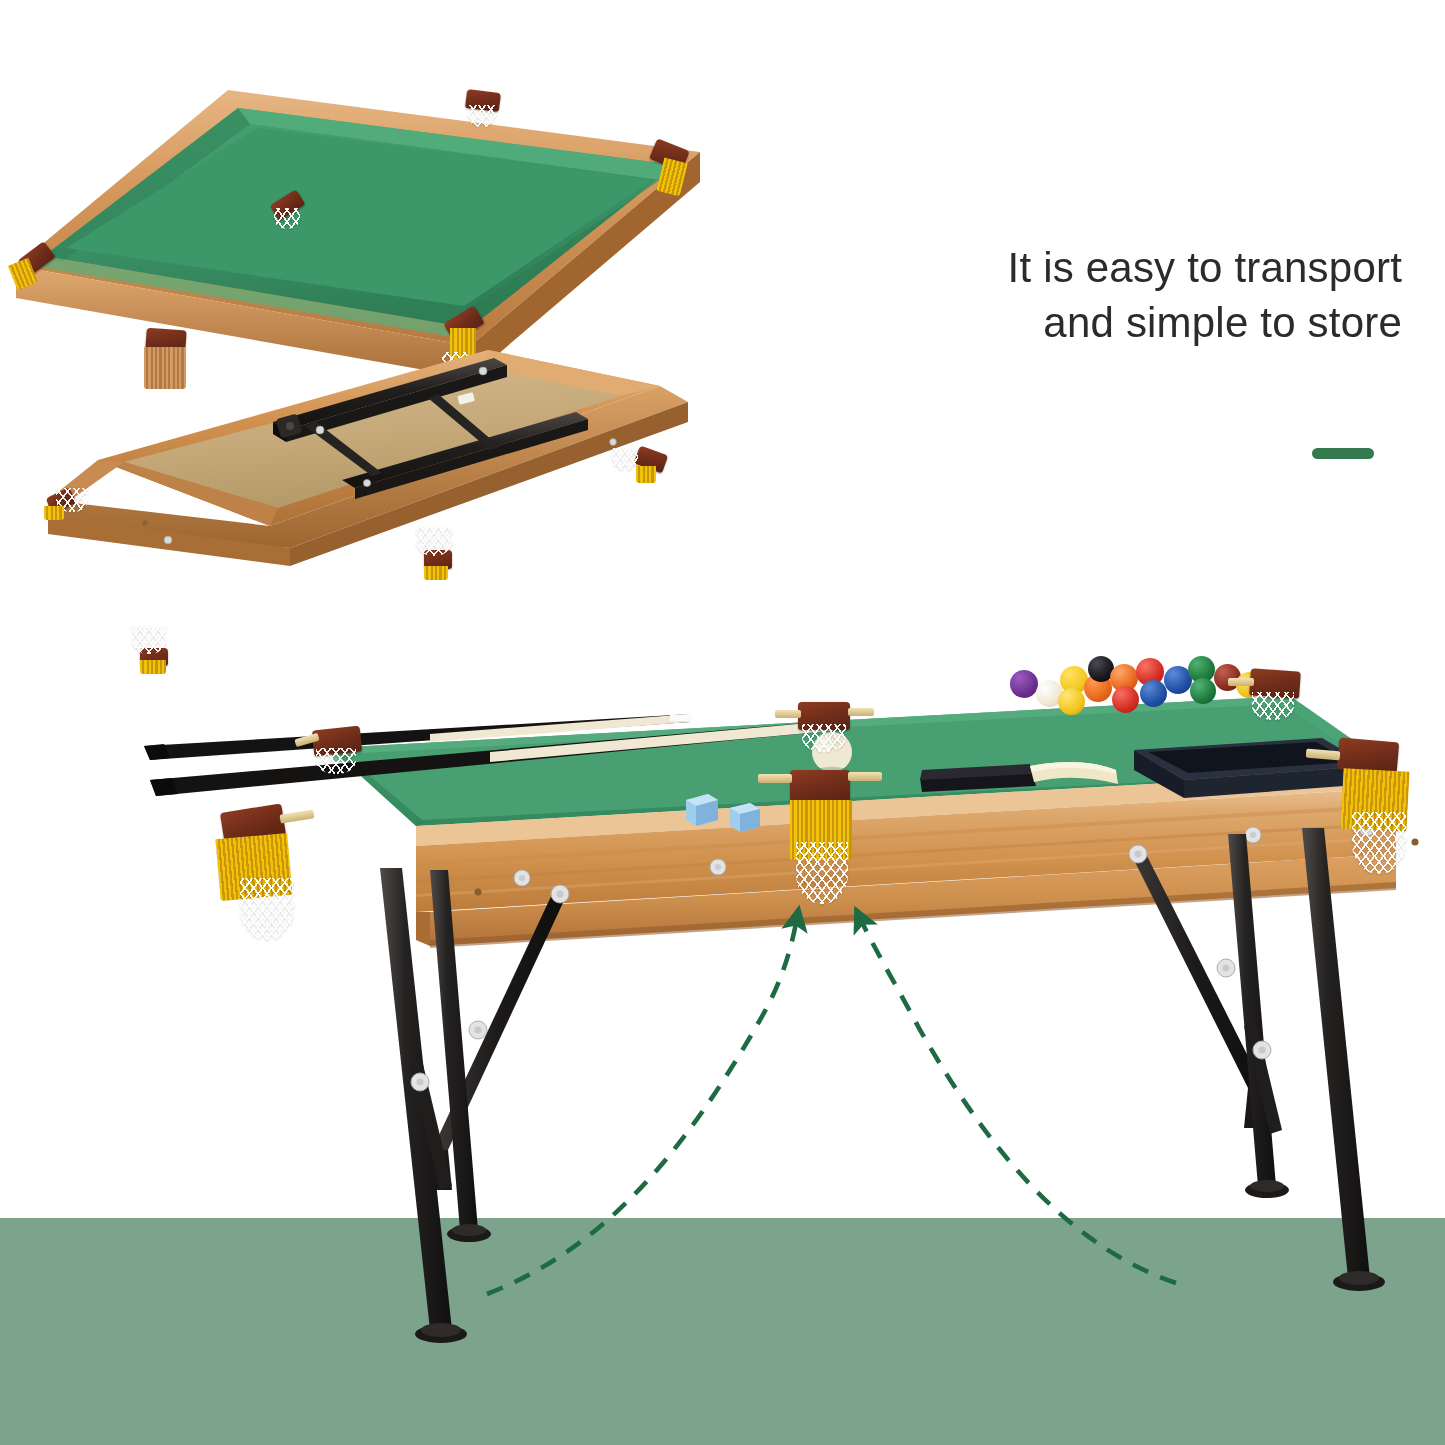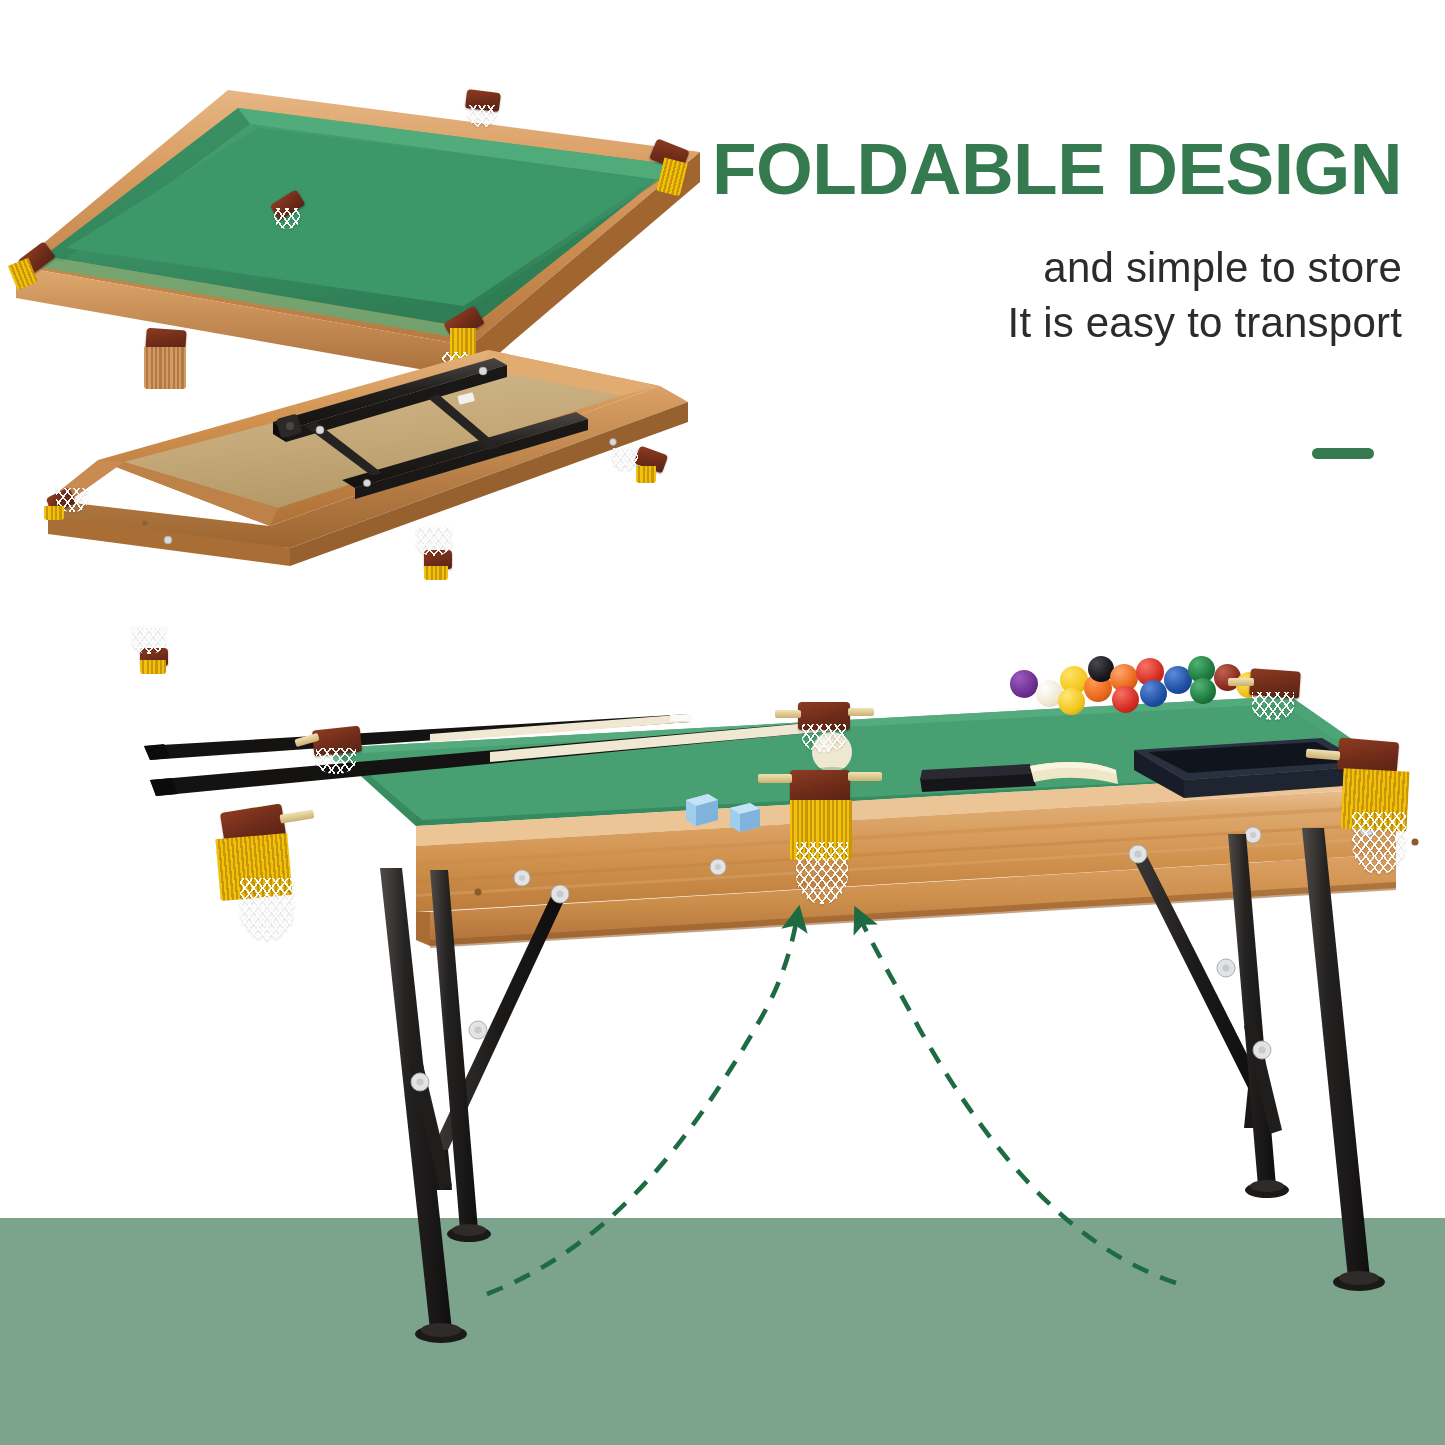--- a/index.html
+++ b/index.html
@@ -434,22 +434,21 @@
   <svg style="position:absolute;left:0;top:0;width:1445px;height:1445px;pointer-events:none;">
     <defs>
       <marker id="ah" viewBox="0 0 12 12" refX="6" refY="6" markerWidth="7" markerHeight="7" orient="auto-start-reverse">
         <path d="M1,1 L11,6 L1,11 L3.2,6 Z" fill="#1E6B43"></path>
       </marker>
     </defs>
     <path d="M487,1294 C600,1250 680,1160 760,1020 C780,985 790,955 797,918" fill="none" stroke="#1E6B43" stroke-width="4.6" stroke-dasharray="17 13" stroke-linecap="butt" marker-end="url(#ah)"></path>
     <path d="M1176,1283 C1080,1250 1000,1170 920,1030 C900,992 875,950 860,918" fill="none" stroke="#1E6B43" stroke-width="4.6" stroke-dasharray="17 13" stroke-linecap="butt" marker-end="url(#ah)"></path>
   </svg>
 
-  <div class="headline" style="color:#35794F">FOLDABLE DESIGN</div>
 
   <div class="subline" style="color:#2B2B2B">
+    <div>It is easy to transport</div>
     <div>and simple to store</div>
-    <div>It is easy to transport</div>
   </div>
 
   <div class="divider" style="background:#35794F"></div>
 
 </div>
 
 </body></html>

